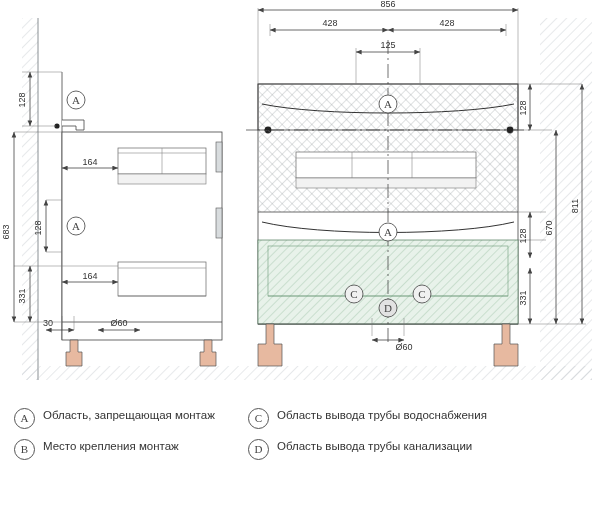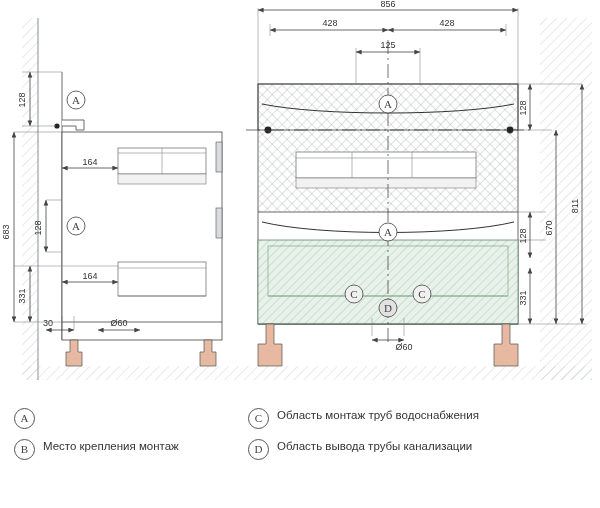--- a/index.html
+++ b/index.html
@@ -232,29 +232,30 @@
     <line x1="372" y1="340" x2="404" y2="340" stroke="#444" marker-start="url(#arrH)" marker-end="url(#arrT)"></line>
     <text x="404" y="350" font-size="9" fill="#333" text-anchor="middle" stroke="none">Ø60</text>
   </g>
 </svg>
 </div>
 
 <div class="legend">
   <div class="legend-col left">
     <div class="legend-row">
       <div class="badge">A</div>
+      <div class="legend-text">Область, запрещающая монтаж</div>
     </div>
     <div class="legend-row">
       <div class="badge">B</div>
       <div class="legend-text">Место крепления монтаж</div>
     </div>
   </div>
   <div class="legend-col right">
     <div class="legend-row">
       <div class="badge">C</div>
-      <div class="legend-text">Область монтаж труб водоснабжения</div>
+      <div class="legend-text">Область вывода трубы водоснабжения</div>
     </div>
     <div class="legend-row">
       <div class="badge">D</div>
       <div class="legend-text">Область вывода трубы канализации</div>
     </div>
   </div>
 </div>
 
 </body></html>

